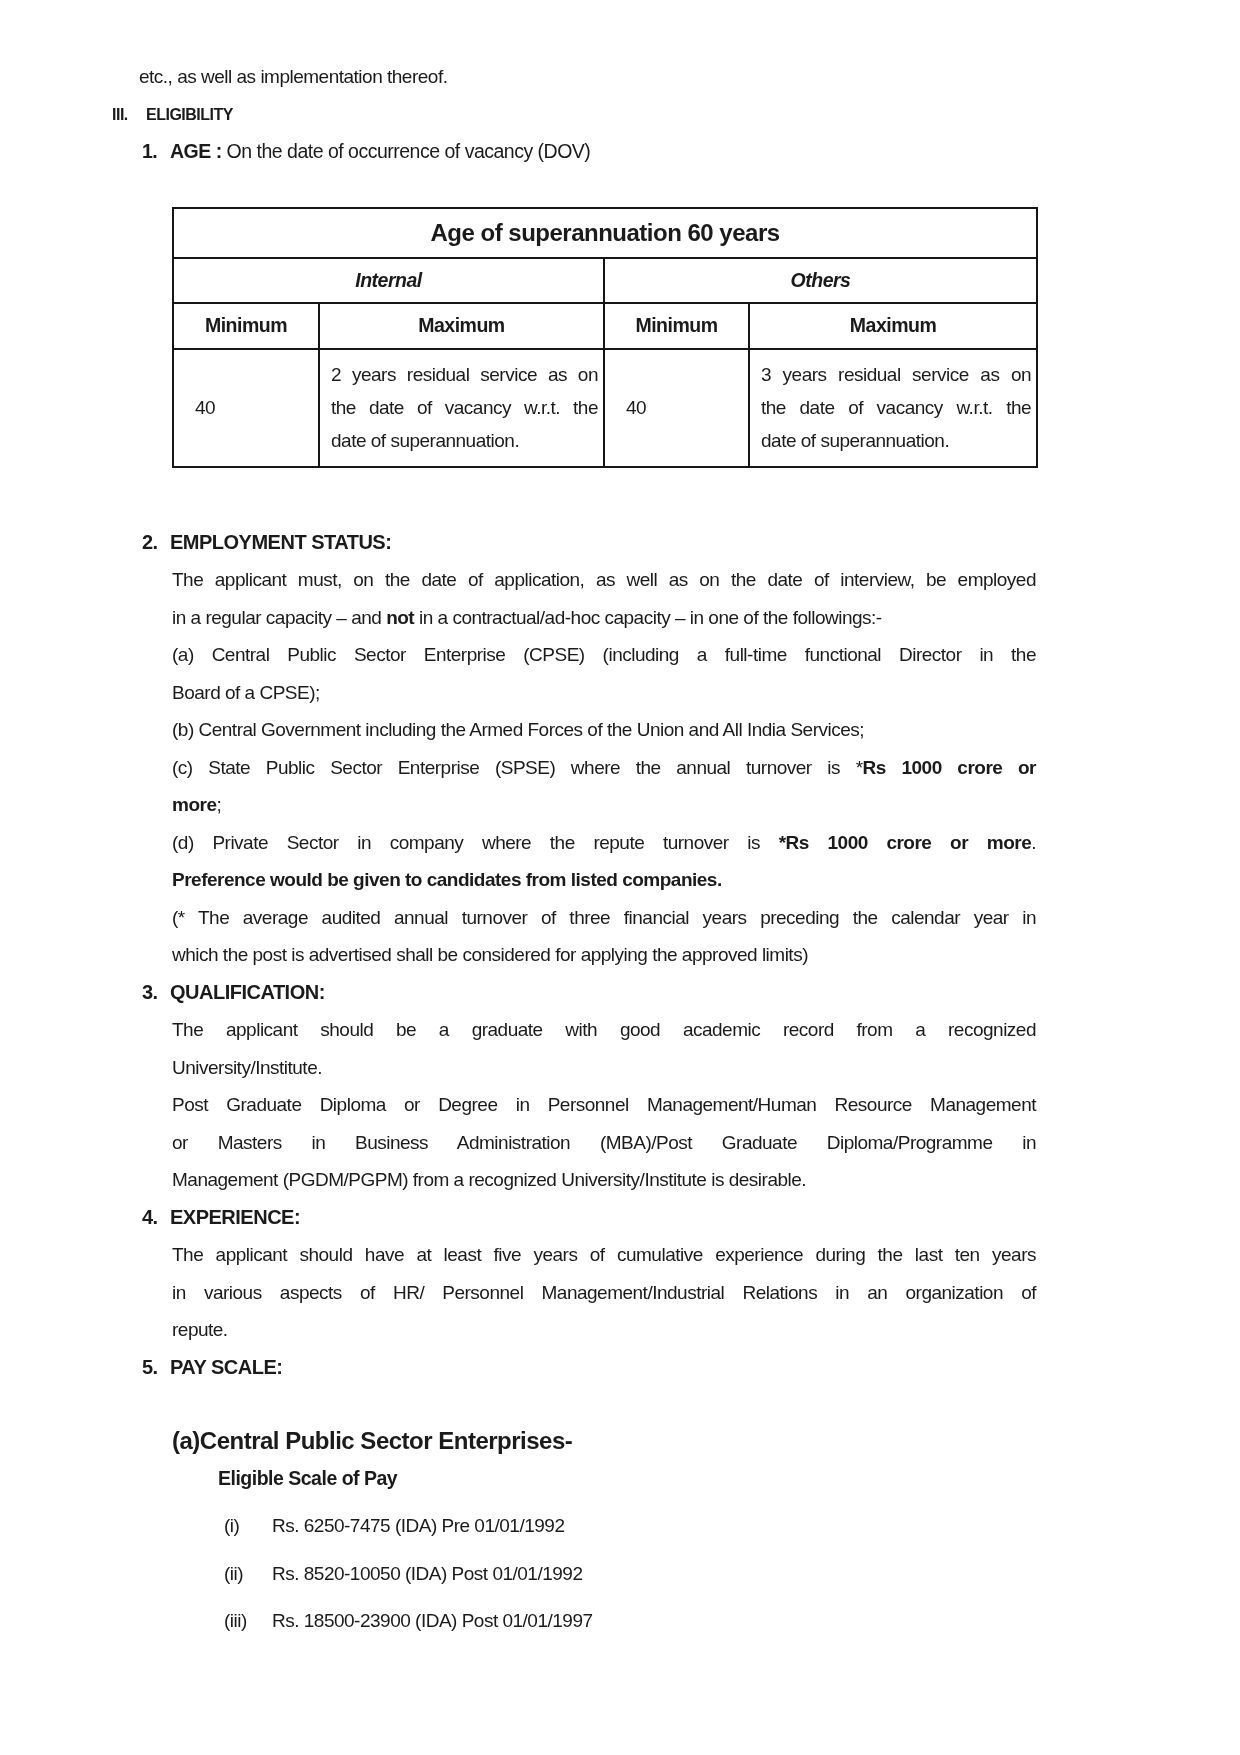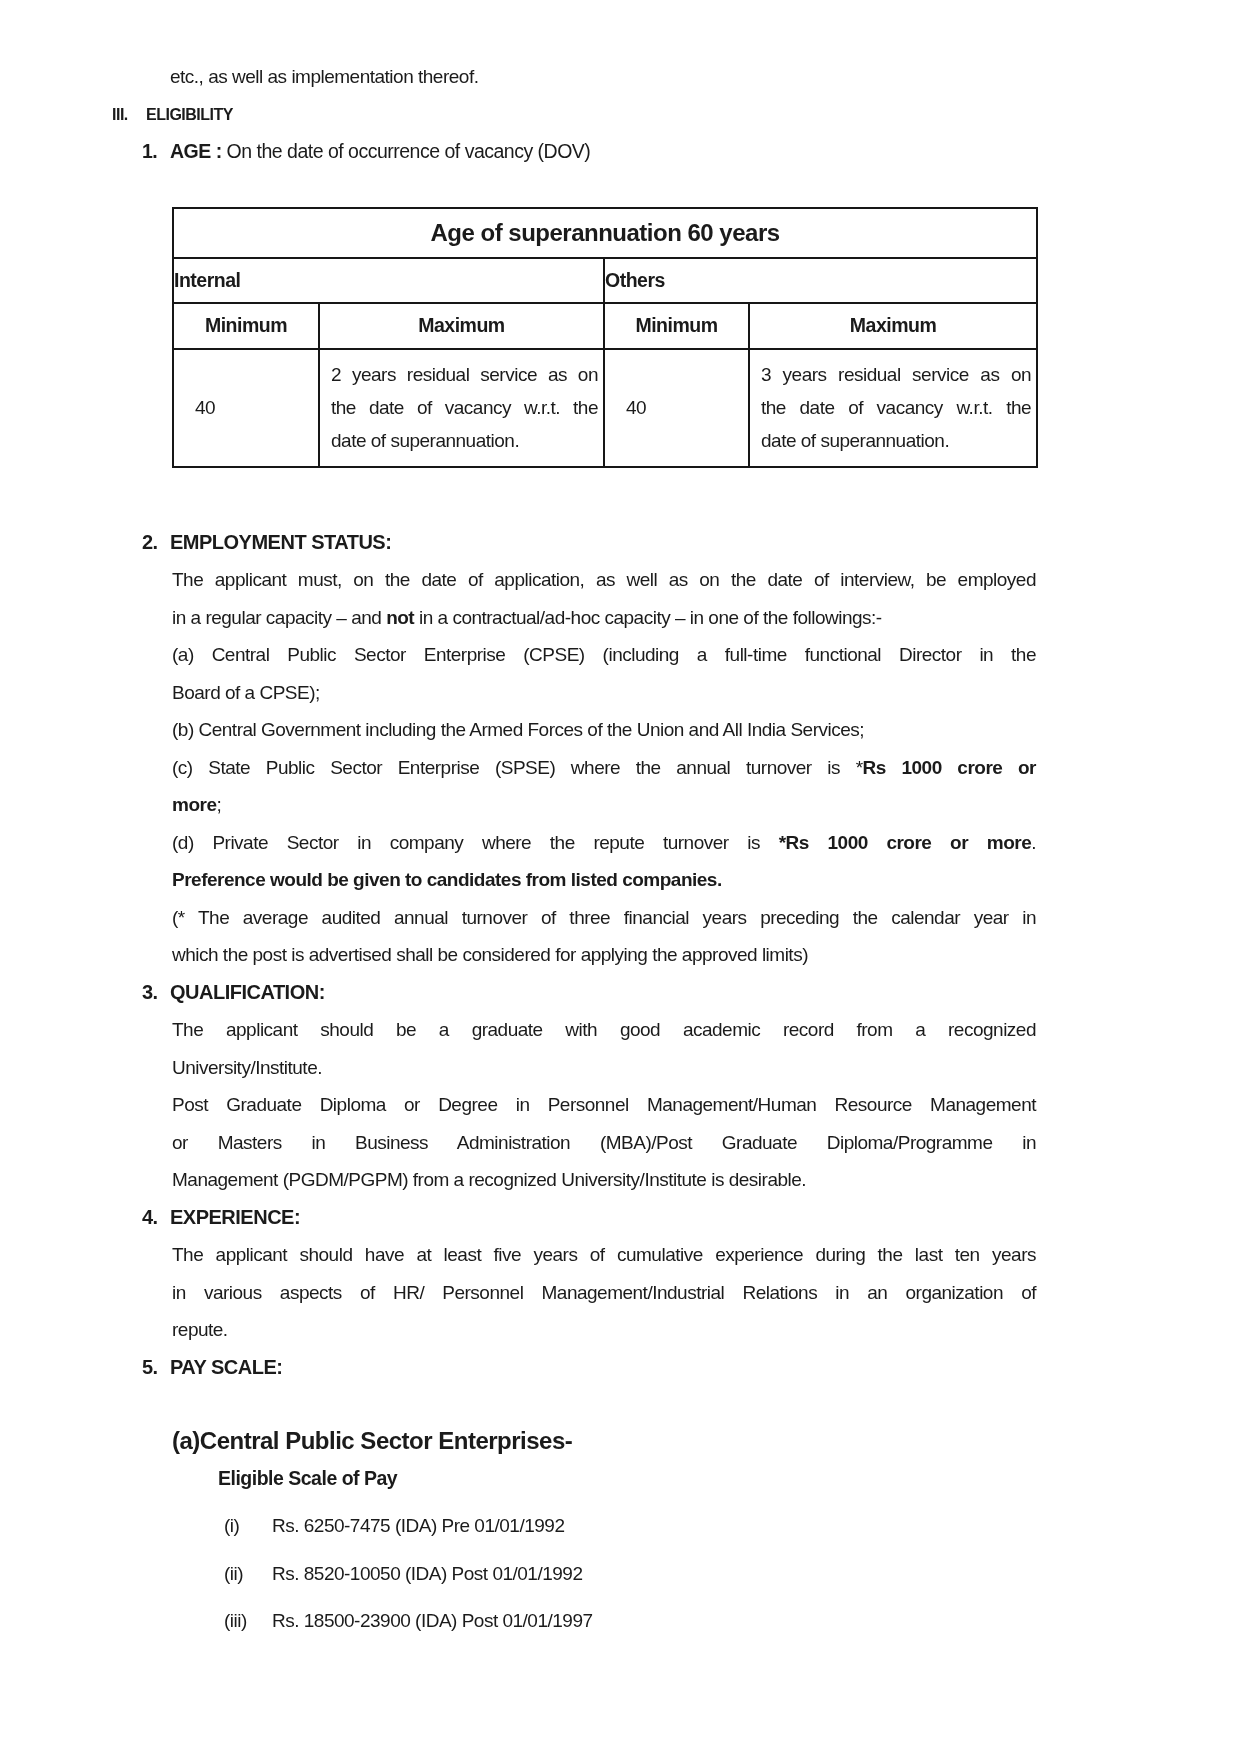--- a/index.html
+++ b/index.html
@@ -11,21 +11,21 @@
     font-size: 19px;
     letter-spacing: -0.5px;
     overflow: hidden;
   }
   .page { width: 1240px; height: 1755px; padding: 58px 92px 0 112px; }
 
   .line { line-height: 37.5px; }
   .bold { font-weight: bold; }
 
   
-  .intro { margin-left: 58px; }
+  .intro { margin-left: 27px; }
 
   
   .h-top { display: flex; font-weight: bold; font-size: 16px; }
   .h-top .rnum { width: 34px; flex: none; }
   .h-num { display: flex; margin-left: 30px; font-weight: bold; font-size: 20px; }
   .h-num .num { width: 28px; flex: none; }
   .h-age { display: flex; margin-left: 30px; font-size: 19.5px; }
   .h-age .num { width: 28px; flex: none; font-weight: bold; }
 
   
@@ -40,22 +40,22 @@
     margin: 36px 0 0 60px;
     width: 864px;
     letter-spacing: -0.5px;
   }
   table.age-table td { border: 2px solid #161616; }
   tr.t-title td {
     height: 50px; text-align: center; vertical-align: middle;
     font-weight: bold; font-size: 24px;
   }
   tr.t-group td {
-    height: 45px; vertical-align: middle;
-    font-weight: bold; font-size: 19.5px;
+    height: 45px; text-align: center; vertical-align: middle;
+    font-weight: bold; font-size: 19.5px; font-style: italic;
   }
   tr.t-cols td {
     height: 46px; text-align: center; vertical-align: middle;
     font-weight: bold; font-size: 19.5px;
   }
   tr.t-data td { height: 118px; vertical-align: middle; }
   td.cell-min { padding-left: 21px; }
   td.cell-max { padding: 0 5px 0 11px; }
   td.cell-max .cline { line-height: 33px; text-align: justify; text-align-last: justify; }
   td.cell-max .cline-last { line-height: 33px; }

